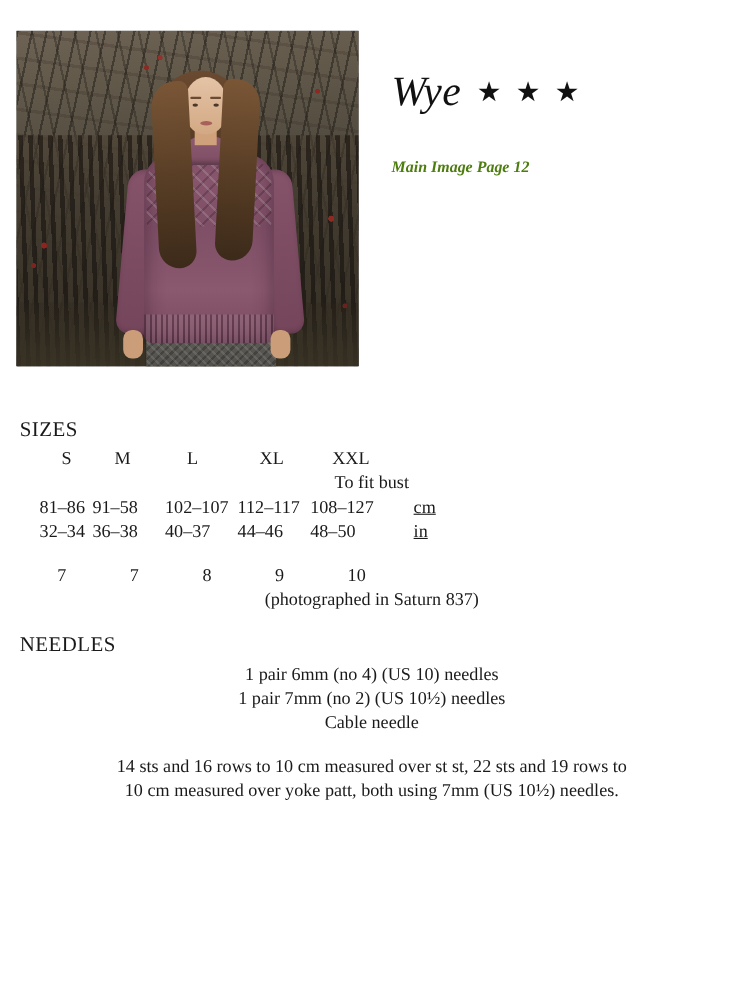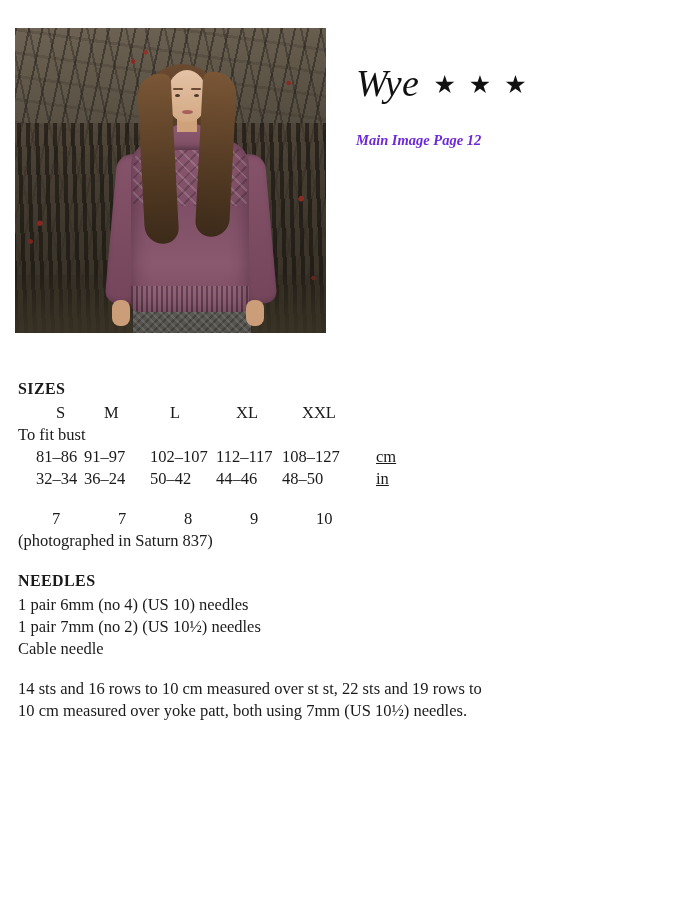--- a/index.html
+++ b/index.html
@@ -199,50 +199,50 @@
   }
   .stars {
     display: flex;
     gap: 13px;
     font-size: 25px;
     line-height: 1;
     color: #111;
     margin-top: 2px;
   }
   .subtitle {
-    margin-top: 30px;
+    margin-top: 42px;
     font-family: "Liberation Serif", serif;
     font-style: italic;
     font-weight: bold;
     font-size: 14.5px;
-    color: #6d28d9;
+    color: #4d7c0f;
   }
 
   
   .content {
     position: absolute;
     left: 18px;
     top: 378px;
     width: 640px;
     font-size: 16.5px;
     line-height: 1.33;
   }
   .sec-head {
-    font-weight: bold;
-    font-size: 16px;
+    font-weight: normal;
+    font-size: 19px;
     letter-spacing: 0.4px;
     margin: 0 0 3px 0;
   }
   .sub-head {
     font-weight: bold;
     font-size: 16.5px;
     margin: 0;
   }
   .block { margin-bottom: 18px; }
-  .line { white-space: pre; }
+  .line { white-space: pre; text-align: center; }
 
   
   .grid {
     display: grid;
     grid-template-columns: 48px 66px 66px 66px 66px 80px;
     column-gap: 0;
   }
   .grid .cell { white-space: nowrap; }
   .hdr-row .cell { text-align: left; }
   .hdr-row { margin-left: 38px; }
@@ -315,31 +315,31 @@
       <div class="cell">L</div>
       <div class="cell">XL</div>
       <div class="cell">XXL</div>
       <div class="cell"></div>
     </div>
 
     <div class="line">To fit bust</div>
 
     <div class="grid num-row">
       <div class="cell">81–86</div>
-      <div class="cell">91–97</div>
+      <div class="cell">91–58</div>
       <div class="cell">102–107</div>
       <div class="cell">112–117</div>
       <div class="cell">108–127</div>
       <div class="cell unit">cm</div>
     </div>
 
     <div class="grid num-row">
       <div class="cell">32–34</div>
-      <div class="cell">36–24</div>
-      <div class="cell">50–42</div>
+      <div class="cell">36–38</div>
+      <div class="cell">40–37</div>
       <div class="cell">44–46</div>
       <div class="cell">48–50</div>
       <div class="cell unit">in</div>
     </div>
   </div>
 
   <div class="block">
 
     <div class="yarn-grid yarn-row">
       <div class="cell">7</div>

